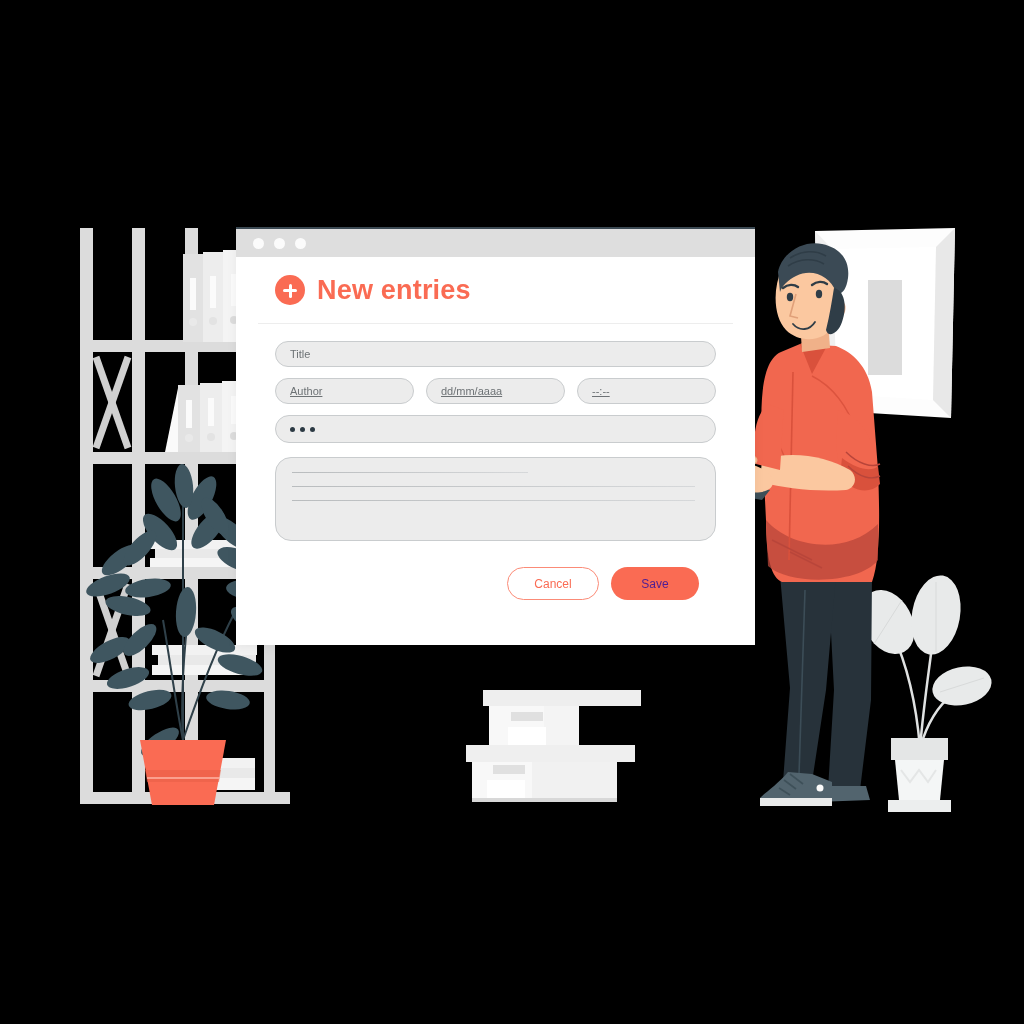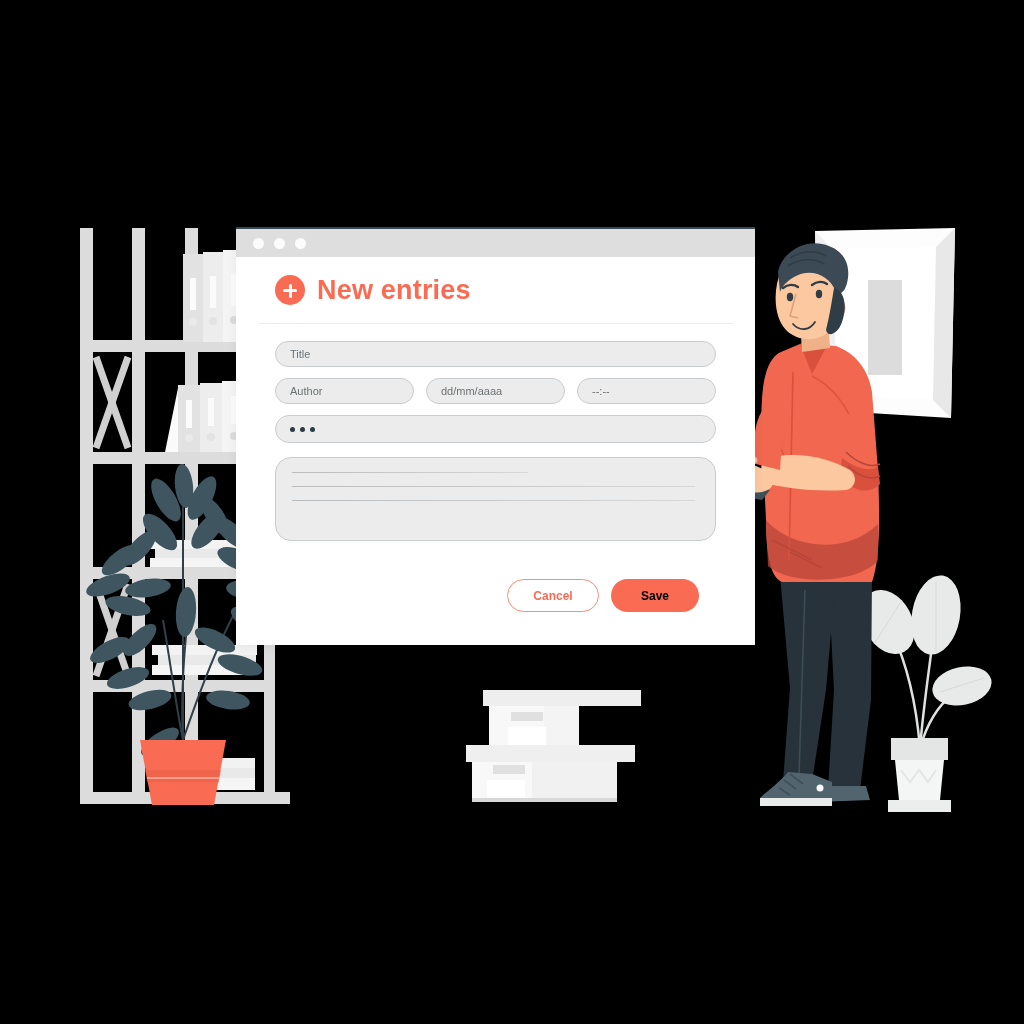--- a/index.html
+++ b/index.html
@@ -19,34 +19,34 @@
   .plus-badge:before,.plus-badge:after{content:"";position:absolute;background:#fff;border-radius:2px;}
   .plus-badge:before{left:8px;top:14px;width:14px;height:3px;}
   .plus-badge:after{left:13.5px;top:8.5px;width:3px;height:14px;}
   .hdr-title{color:#fa6b53;font-size:27px;font-weight:bold;letter-spacing:.2px;}
 
   .fields{padding:17px 17px 0 17px;}
   .inp{background:#ececec;border:1px solid #c9ccce;border-radius:14px;height:26px;
        display:flex;align-items:center;padding:4px 14px;color:#6d7275;font-size:11px;box-sizing:border-box;}
   .inp.wide{width:100%;}
   .row{display:flex;gap:12px;margin-top:11px;}
-  .row .inp{flex:1;}
+  .row .inp{flex:1;text-decoration:underline;}
   .sel{margin-top:11px;height:28px;}
   .dots3{display:flex;gap:5px;}
   .dots3 i{width:5px;height:5px;border-radius:50%;background:#2c3a44;display:block;}
   .area{margin-top:14px;background:#ececec;border:1px solid #c9ccce;border-radius:16px;height:84px;padding:14px 16px 0 16px;box-sizing:border-box;}
   .ln{height:1px;background:linear-gradient(90deg,#b9bcbe,#d6d8da);margin-bottom:13px;}
   .ln.s1{width:58%;}
   .ln.s2{width:99%;}
   .ln.s3{width:99%;}
-  .actions{display:flex;justify-content:flex-end;gap:12px;padding:38px 17px 0 17px;font-weight:bold;}
+  .actions{display:flex;justify-content:flex-end;gap:12px;padding:26px 17px 0 17px;}
   .btn{height:33px;border-radius:17px;display:flex;align-items:center;justify-content:center;
        font-size:12px;cursor:pointer;box-sizing:border-box;}
   .btn-cancel{width:92px;border:1.6px solid #fb8b77;color:#fa6b53;background:#fff;}
-  .btn-save{width:88px;background:#fa6b53;color:#000000;border:none;}
+  .btn-save{width:88px;background:#fa6b53;color:#4c1d95;border:none;}
 </style>
 </head>
 <body>
 
 <div id="stage">
 
   <svg width="1024" height="1024" viewBox="0 0 1024 1024">
 
     <g>
 

